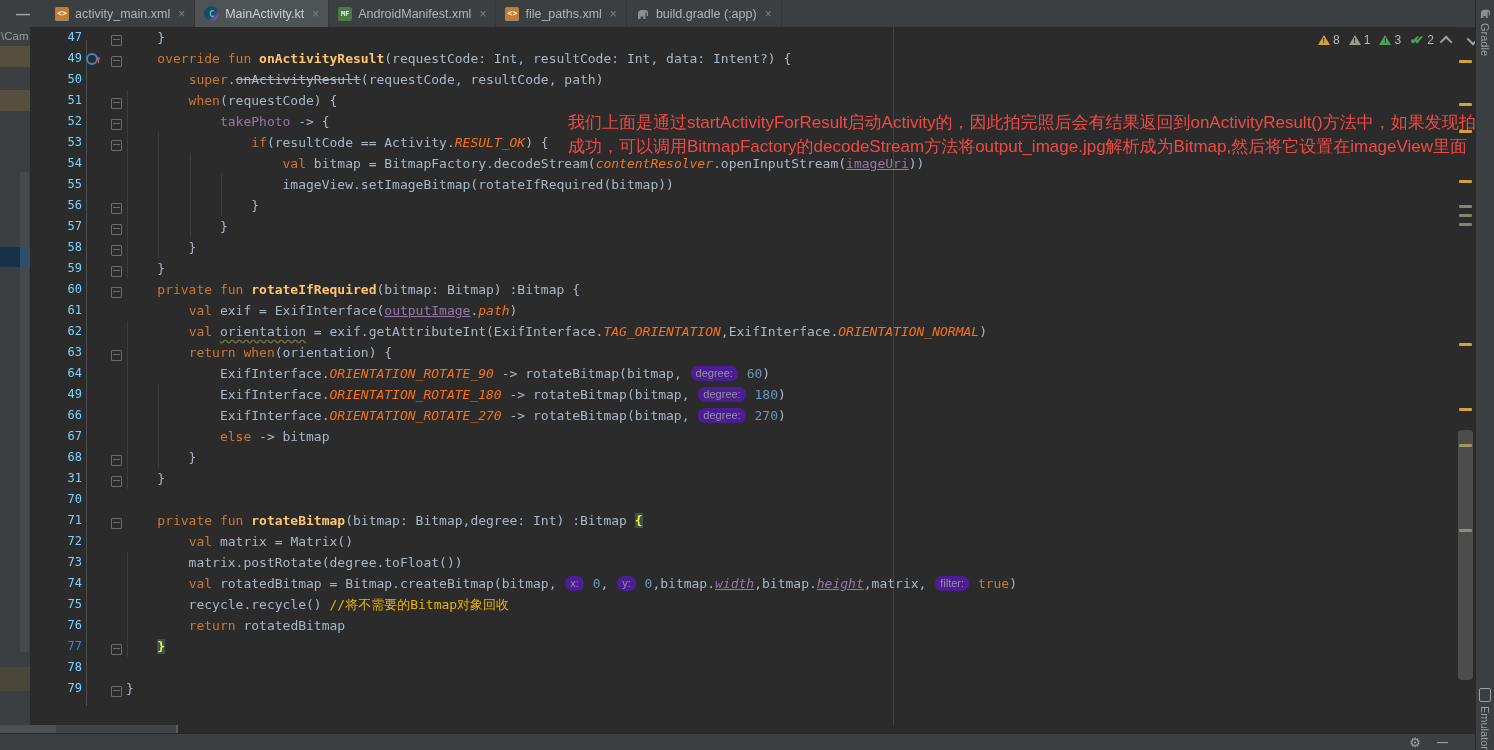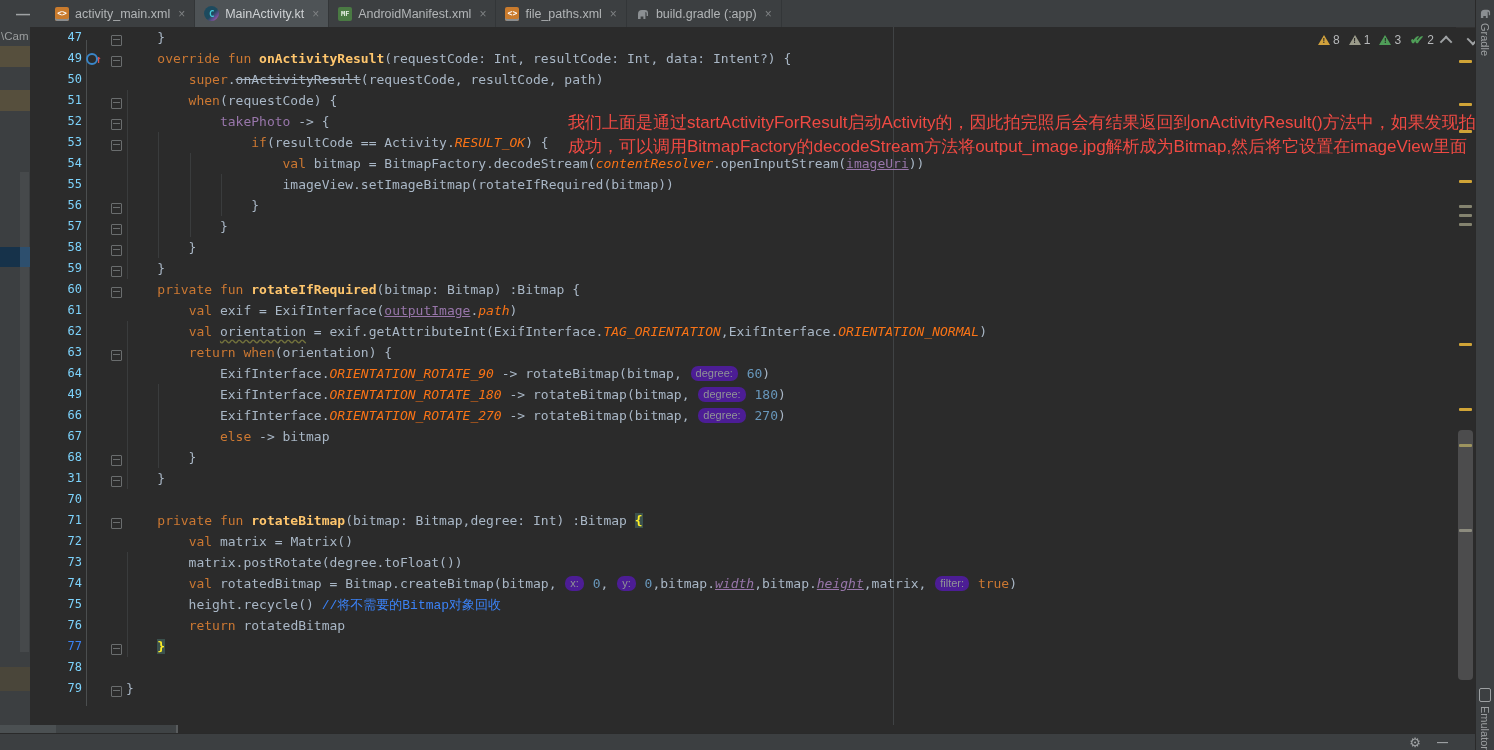--- a/index.html
+++ b/index.html
@@ -46,21 +46,21 @@
       border-radius:1px;position:relative;top:4px;z-index:3;}
   .fm::after{content:"";position:absolute;left:1px;right:1px;top:3px;border-top:1px solid #6a6d6e;}
   .ovrc{display:inline-block;width:8px;height:8px;border-radius:50%;border:2px solid #3a86c8;
         position:relative;top:2px;}
   .ovra{color:#d25252;font-weight:bold;font-size:11px;margin-left:-3px;}
 
   .t-k{color:#cc7832;} .t-d{color:#a9b7c6;} .t-f{color:#ffc66d;font-weight:bold;}
   .t-p{color:#9876aa;} .t-pu{color:#9876aa;text-decoration:underline;}
   .t-pi{color:#f97316;font-style:italic;}
   .t-piu{color:#9876aa;font-style:italic;text-decoration:underline;}
-  .t-n{color:#6897bb;} .t-c{color:#3b82f6;font-family:Liberation Mono, monospace;}
+  .t-n{color:#6897bb;} .t-c{color:#eab308;}
   .t-st{color:#a9b7c6;text-decoration:line-through;}
   .t-sq{color:#a9b7c6;text-decoration:underline wavy #73733c;text-underline-offset:3px;}
   .t-bh{background:#3b514d;color:#ffef28;font-weight:bold;}
   .t-h{display:inline-block;background:#4c1d95;color:#909496;border-radius:7px;padding:0 5px;
        font-family:"Liberation Sans",sans-serif;font-size:11px;line-height:15px;vertical-align:1px;
        margin:0 1px;}
 
   
   .annotation{position:absolute;left:568px;top:111px;z-index:4;color:#f04a43;font-size:17px;
               line-height:24px;white-space:nowrap;font-weight:500;pointer-events:none;}
@@ -179,21 +179,21 @@
         <div class="line"><span class="lnum">49</span><span class="gicon"></span><span class="foldc"></span><span><span class="t-d">            ExifInterface.</span><span class="t-pi">ORIENTATION_ROTATE_180</span><span class="t-d"> -&gt; rotateBitmap(bitmap, </span><span class="t-h">degree:</span><span class="t-d"> </span><span class="t-n">180</span><span class="t-d">)</span></span></div>
         <div class="line"><span class="lnum">66</span><span class="gicon"></span><span class="foldc"></span><span><span class="t-d">            ExifInterface.</span><span class="t-pi">ORIENTATION_ROTATE_270</span><span class="t-d"> -&gt; rotateBitmap(bitmap, </span><span class="t-h">degree:</span><span class="t-d"> </span><span class="t-n">270</span><span class="t-d">)</span></span></div>
         <div class="line"><span class="lnum">67</span><span class="gicon"></span><span class="foldc"></span><span><span class="t-d">            </span><span class="t-k">else</span><span class="t-d"> -&gt; bitmap</span></span></div>
         <div class="line"><span class="lnum">68</span><span class="gicon"></span><span class="foldc"><span class="fm"></span></span><span><span class="t-d">        }</span></span></div>
         <div class="line"><span class="lnum">31</span><span class="gicon"></span><span class="foldc"><span class="fm"></span></span><span><span class="t-d">    }</span></span></div>
         <div class="line"><span class="lnum">70</span><span class="gicon"></span><span class="foldc"></span><span></span></div>
         <div class="line"><span class="lnum">71</span><span class="gicon"></span><span class="foldc"><span class="fm"></span></span><span><span class="t-k">    private fun </span><span class="t-f">rotateBitmap</span><span class="t-d">(bitmap: Bitmap,degree: Int) :Bitmap </span><span class="t-bh">{</span></span></div>
         <div class="line"><span class="lnum">72</span><span class="gicon"></span><span class="foldc"></span><span><span class="t-d">        </span><span class="t-k">val </span><span class="t-d">matrix = Matrix()</span></span></div>
         <div class="line"><span class="lnum">73</span><span class="gicon"></span><span class="foldc"></span><span><span class="t-d">        matrix.postRotate(degree.toFloat())</span></span></div>
         <div class="line"><span class="lnum">74</span><span class="gicon"></span><span class="foldc"></span><span><span class="t-d">        </span><span class="t-k">val </span><span class="t-d">rotatedBitmap = Bitmap.createBitmap(bitmap, </span><span class="t-h">x:</span><span class="t-d"> </span><span class="t-n">0</span><span class="t-d">, </span><span class="t-h">y:</span><span class="t-d"> </span><span class="t-n">0</span><span class="t-d">,bitmap.</span><span class="t-piu">width</span><span class="t-d">,bitmap.</span><span class="t-piu">height</span><span class="t-d">,matrix, </span><span class="t-h">filter:</span><span class="t-d"> </span><span class="t-k">true</span><span class="t-d">)</span></span></div>
-        <div class="line"><span class="lnum">75</span><span class="gicon"></span><span class="foldc"></span><span><span class="t-d">        height.recycle() </span><span class="t-c">//将不需要的Bitmap对象回收</span></span></div>
+        <div class="line"><span class="lnum">75</span><span class="gicon"></span><span class="foldc"></span><span><span class="t-d">        recycle.recycle() </span><span class="t-c">//将不需要的Bitmap对象回收</span></span></div>
         <div class="line"><span class="lnum">76</span><span class="gicon"></span><span class="foldc"></span><span><span class="t-d">        </span><span class="t-k">return </span><span class="t-d">rotatedBitmap</span></span></div>
         <div class="line"><span class="lnum cur">77</span><span class="gicon"></span><span class="foldc"><span class="fm"></span></span><span><span class="t-d">    </span><span class="t-bh">}</span></span></div>
         <div class="line"><span class="lnum">78</span><span class="gicon"></span><span class="foldc"></span><span></span></div>
         <div class="line"><span class="lnum">79</span><span class="gicon"></span><span class="foldc"><span class="fm"></span></span><span><span class="t-d">}</span></span></div>
       </div>
   </div>
   <div class="margin-line"></div>
 
   <div class="annotation">
     <div>我们上面是通过startActivityForResult启动Activity的，因此拍完照后会有结果返回到onActivityResult()方法中，如果发现拍照</div>

